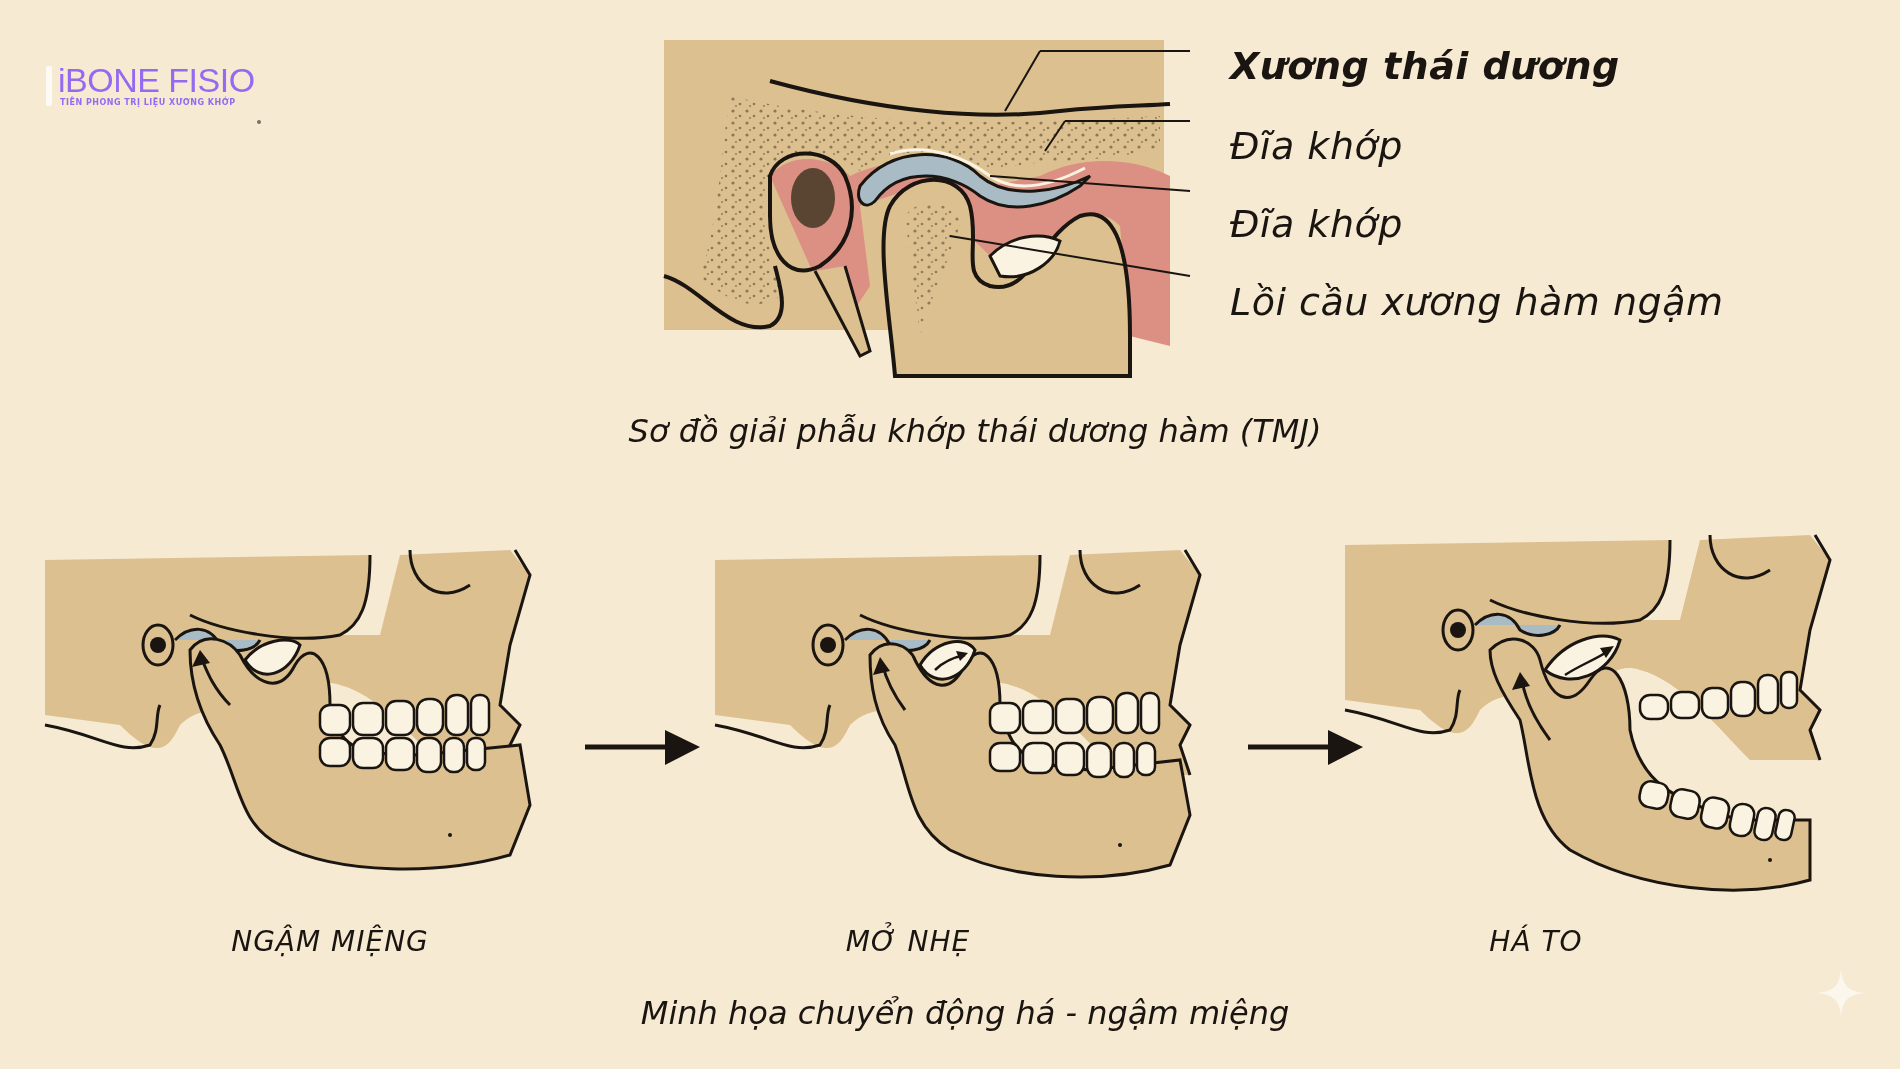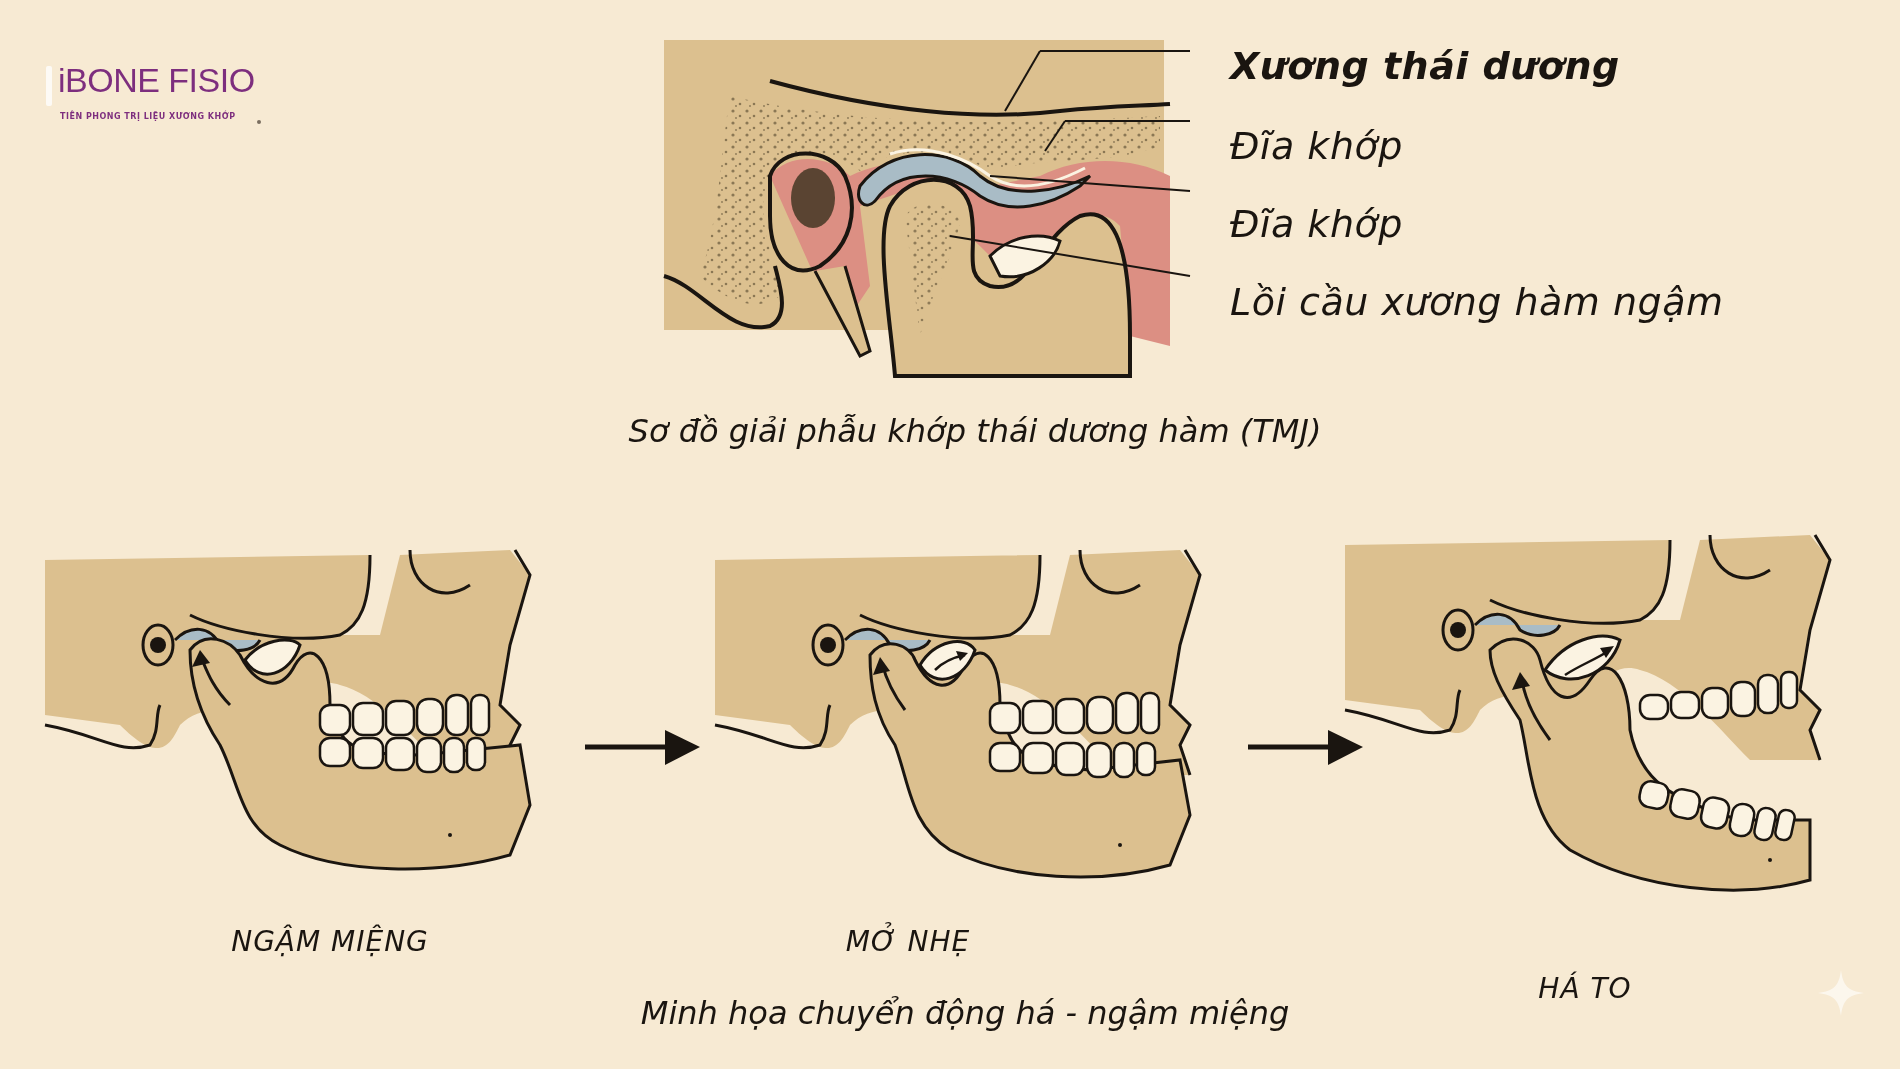--- a/index.html
+++ b/index.html
@@ -4,25 +4,25 @@
 <style>
   html, body { margin:0; padding:0; }
   body {
     width:1900px; height:1069px; overflow:hidden; position:relative;
     background:#f7ead3;
     font-family:"DejaVu Sans", sans-serif;
     color:#1a1510;
   }
   .logo {
     position:absolute; left:46px; top:60px; width:240px; height:50px;
-    color:#701a75; opacity:0.9;
+    color:#8b5cf6; opacity:0.9;
   }
   .logo .bar { position:absolute; left:0; top:6px; width:6px; height:40px; background:#fff; border-radius:2px; opacity:.85; }
   .logo .name { position:absolute; left:12px; top:0; font-family:"Liberation Sans", sans-serif; font-size:34px; letter-spacing:-0.5px; font-weight:300; line-height:40px; }
-  .logo .tag { position:absolute; left:14px; top:38px; font-size:8px; letter-spacing:0.5px; font-weight:bold; white-space:nowrap;margin-top:14px; }
+  .logo .tag { position:absolute; left:14px; top:38px; font-size:8px; letter-spacing:0.5px; font-weight:bold; white-space:nowrap; }
   .dot { position:absolute; left:257px; top:120px; width:4px; height:4px; border-radius:50%; background:#7a6e60; }
 
   svg { position:absolute; }
   .label {
     position:absolute; font-family:"DejaVu Sans", sans-serif; font-style:italic;
     font-size:38px; color:#1a1510; white-space:nowrap; letter-spacing:0.5px;
   }
   .title {
     position:absolute; font-family:"DejaVu Sans", sans-serif; font-style:italic;
     font-size:32px; color:#1a1510; white-space:nowrap; transform:translateX(-50%);
@@ -187,19 +187,19 @@
       <rect x="416" y="308" width="18" height="32" rx="8" transform="rotate(12 425 324)"></rect>
       <rect x="437" y="310" width="16" height="30" rx="7" transform="rotate(12 445 325)"></rect>
   </g>
   <path d="M210 240 C195 220 185 200 182 180" fill="none" stroke="#1a1510" stroke-width="3"></path>
   <polygon points="180,172 172,190 190,186" fill="#1a1510"></polygon>
   <circle cx="430" cy="360" r="2" fill="#1a1510"></circle>
 </svg>
 
 <div class="stage" style="left:330px;top:925px;">NGẬM MIỆNG</div>
 <div class="stage" style="left:908px;top:925px;">MỞ NHẸ</div>
-<div class="stage" style="left:1585px;top:925px;margin-top:47px;">HÁ TO</div>
+<div class="stage" style="left:1536px;top:925px;">HÁ TO</div>
 
 <div class="title" style="left:965px;top:988px;margin-top:6px;">Minh họa chuyển động há - ngậm miệng</div>
 
 <svg class="sparkle" viewBox="0 0 50 50">
   <path d="M25 2 C27 18 32 23 48 25 C32 27 27 32 25 48 C23 32 18 27 2 25 C18 23 23 18 25 2 Z" fill="#ffffff" opacity="0.6"></path>
 </svg>
 
 </body></html>

